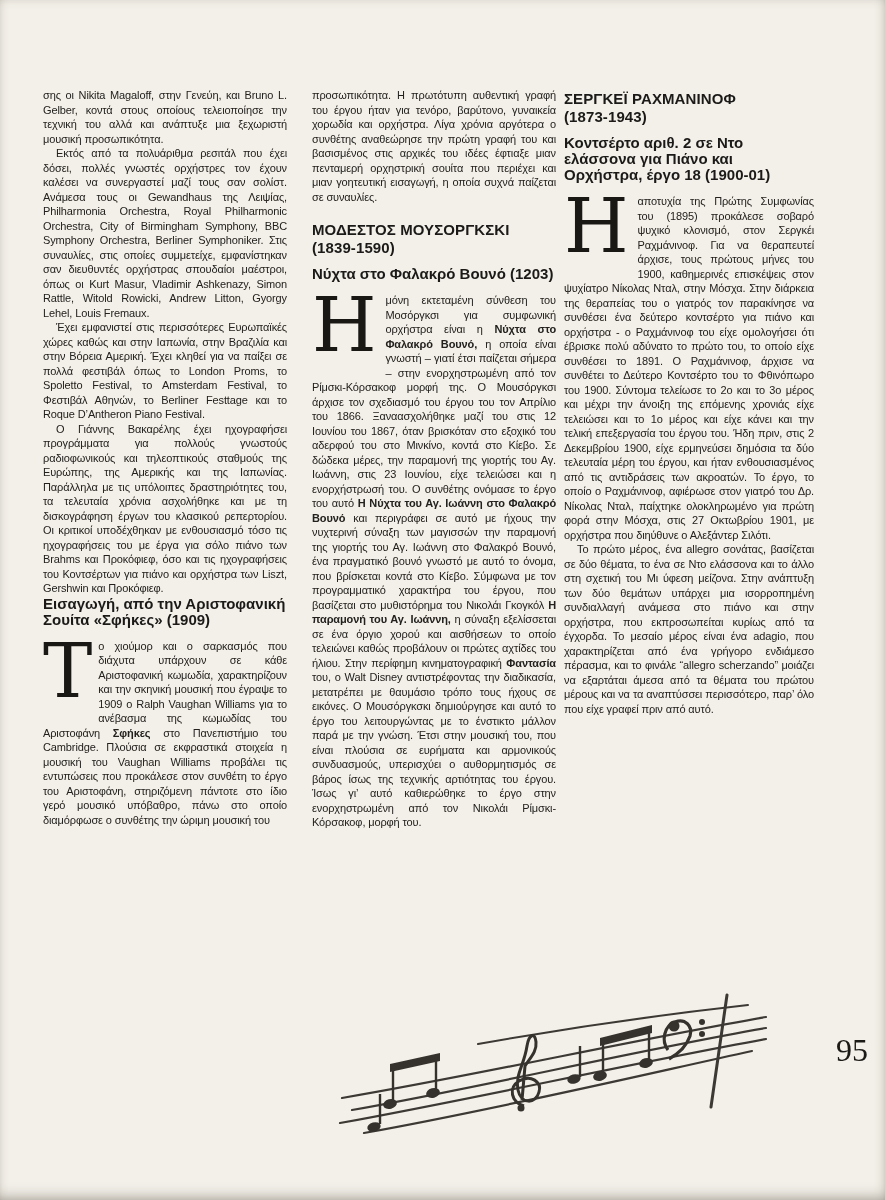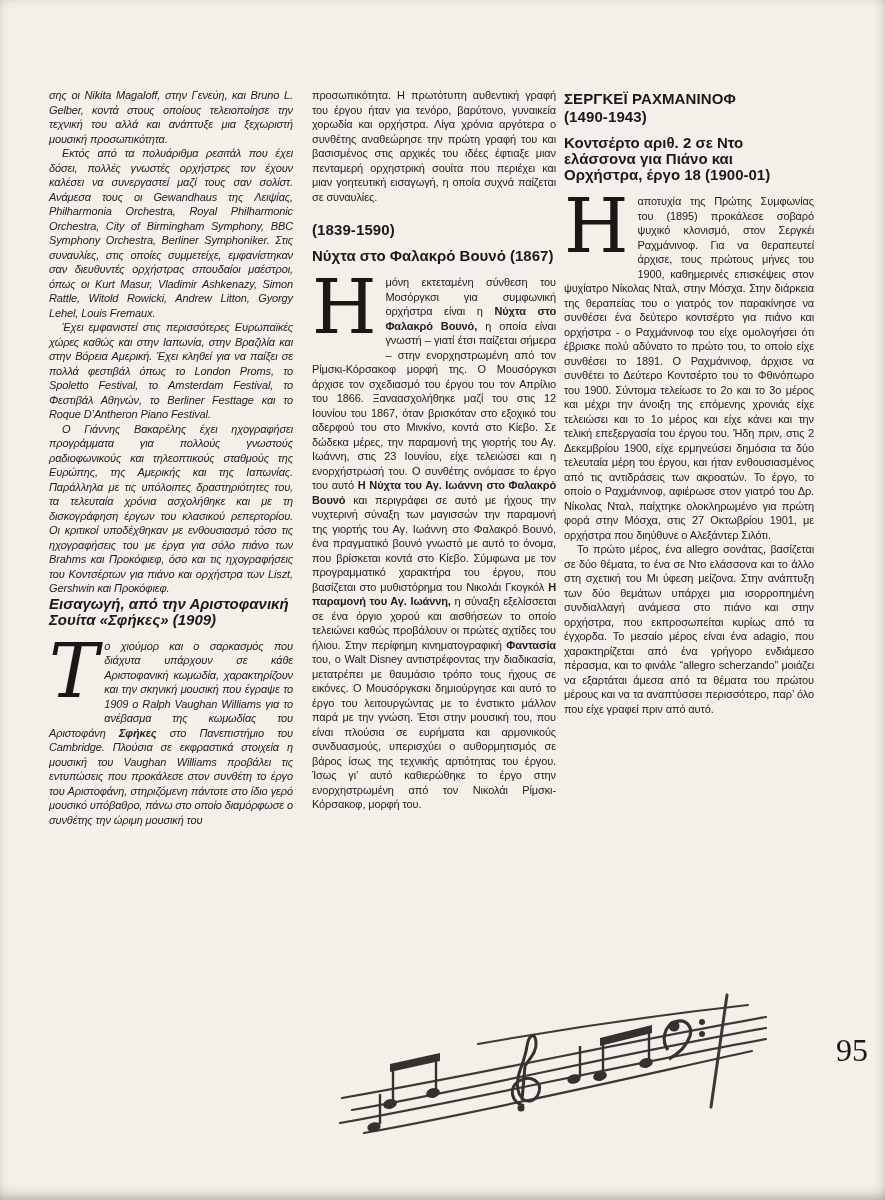--- a/index.html
+++ b/index.html
@@ -10,21 +10,21 @@
   }
   .page::after{
     content:"";position:absolute;inset:0;pointer-events:none;
     box-shadow:
       inset 0 -9px 14px -7px rgba(95,88,76,.50),
       inset -7px 0 12px -8px rgba(95,88,76,.28),
       inset 0 7px 12px -9px rgba(95,88,76,.20),
       inset 7px 0 12px -10px rgba(95,88,76,.15);
   }
   .col{position:absolute;top:88px;}
-  .col1{left:49px;width:244px;font-style:italic;}
+  .col1{left:43px;width:244px;}
   .col2{left:312px;width:244px;}
   .col3{left:564px;width:250px;}
   p.body{
     margin:0;font-size:11px;line-height:14.5px;letter-spacing:-.12px;
     text-align:justify;
   }
   p.ind{text-indent:13px;}
   .gap-top{margin-top:24px;}
   h2.composer{
     margin:17px 0 9px;font-size:15px;line-height:18px;font-weight:700;
@@ -62,32 +62,33 @@
     <p class="body ind">Ο Γιάννης Βακαρέλης έχει ηχογραφήσει προγράμματα για πολλούς γνωστούς ραδιοφωνικούς και τηλεοπτικούς σταθμούς της Ευρώπης, της Αμερικής και της Ιαπωνίας. Παράλληλα με τις υπόλοιπες δραστηριότητες του, τα τελευταία χρόνια ασχολήθηκε και με τη δισκογράφηση έργων του κλασικού ρεπερτορίου. Οι κριτικοί υποδέχθηκαν με ενθουσιασμό τόσο τις ηχογραφήσεις του με έργα για σόλο πιάνο των Brahms και Προκόφιεφ, όσο και τις ηχογραφήσεις του Κοντσέρτων για πιάνο και ορχήστρα των Liszt, Gershwin και Προκόφιεφ.</p>
     <h3 class="work">Εισαγωγή, από την Αριστοφανική Σουίτα «Σφήκες» (1909)</h3>
     <p class="body">
       <span class="dropcap dropcap-t">Τ</span><span>ο χιούμορ και ο σαρκασμός που διάχυτα υπάρχουν σε κάθε Αριστοφανική κωμωδία, χαρακτηρίζουν και την σκηνική μουσική που έγραψε το 1909 ο Ralph Vaughan Williams για το ανέβασμα της κωμωδίας του Αριστοφάνη <b>Σφήκες</b> στο Πανεπιστήμιο του Cambridge. Πλούσια σε εκφραστικά στοιχεία η μουσική του Vaughan Williams προβάλει τις εντυπώσεις που προκάλεσε στον συνθέτη το έργο του Αριστοφάνη, στηριζόμενη πάντοτε στο ίδιο γερό μουσικό υπόβαθρο, πάνω στο οποίο διαμόρφωσε ο συνθέτης την ώριμη μουσική του</span>
     </p>
   </div>
 
   <div class="col col2">
     <p class="body">προσωπικότητα. Η πρωτότυπη αυθεντική γραφή του έργου ήταν για τενόρο, βαρύτονο, γυναικεία χορωδία και ορχήστρα. Λίγα χρόνια αργότερα ο συνθέτης αναθεώρησε την πρώτη γραφή του και βασισμένος στις αρχικές του ιδέες έφτιαξε μιαν πενταμερή ορχηστρική σουίτα που περιέχει και μιαν γοητευτική εισαγωγή, η οποία συχνά παίζεται σε συναυλίες.</p>
     <h2 class="composer">
+      <div>ΜΟΔΕΣΤΟΣ ΜΟΥΣΟΡΓΚΣΚΙ</div>
       <div>(1839-1590)</div>
     </h2>
-    <h3 class="work">Νύχτα στο Φαλακρό Βουνό (1867)</h3>
+    <h3 class="work">Νύχτα στο Φαλακρό Βουνό (1203)</h3>
     <p class="body">
       <span class="dropcap">Η</span><span>μόνη εκτεταμένη σύνθεση του Μοσόργκσι για συμφωνική ορχήστρα είναι η <b>Νύχτα στο Φαλακρό Βουνό,</b> η οποία είναι γνωστή – γιατί έτσι παίζεται σήμερα – στην ενορχηστρωμένη από τον Ρίμσκι-Κόρσακοφ μορφή της. Ο Μουσόργκσι άρχισε τον σχεδιασμό του έργου του τον Απρίλιο του 1866. Ξαναασχολήθηκε μαζί του στις 12 Ιουνίου του 1867, όταν βρισκόταν στο εξοχικό του αδερφού του στο Μινκίνο, κοντά στο Κίεβο. Σε δώδεκα μέρες, την παραμονή της γιορτής του Αγ. Ιωάννη, στις 23 Ιουνίου, είχε τελειώσει και η ενορχήστρωσή του. Ο συνθέτης ονόμασε το έργο του αυτό <b>Η Νύχτα του Αγ. Ιωάννη στο Φαλακρό Βουνό</b> και περιγράφει σε αυτό με ήχους την νυχτερινή σύναξη των μαγισσών την παραμονή της γιορτής του Αγ. Ιωάννη στο Φαλακρό Βουνό, ένα πραγματικό βουνό γνωστό με αυτό το όνομα, που βρίσκεται κοντά στο Κίεβο. Σύμφωνα με τον προγραμματικό χαρακτήρα του έργου, που βασίζεται στο μυθιστόρημα του Νικολάι Γκογκόλ <b>Η παραμονή του Αγ. Ιωάννη,</b> η σύναξη εξελίσσεται σε ένα όργιο χορού και αισθήσεων το οποίο τελειώνει καθώς προβάλουν οι πρώτες αχτίδες του ήλιου. Στην περίφημη κινηματογραφική <b>Φαντασία</b> του, ο Walt Disney αντιστρέφοντας την διαδικασία, μετατρέπει με θαυμάσιο τρόπο τους ήχους σε εικόνες. Ο Μουσόργκσκι δημιούργησε και αυτό το έργο του λειτουργώντας με το ένστικτο μάλλον παρά με την γνώση. Έτσι στην μουσική του, που είναι πλούσια σε ευρήματα και αρμονικούς συνδυασμούς, υπερισχύει ο αυθορμητισμός σε βάρος ίσως της τεχνικής αρτιότητας του έργου. Ίσως γι’ αυτό καθιερώθηκε το έργο στην ενορχηστρωμένη από τον Νικολάι Ρίμσκι-Κόρσακοφ, μορφή του.</span>
     </p>
   </div>
 
   <div class="col col3">
     <h2 class="composer">
       <div>ΣΕΡΓΚΕΪ ΡΑΧΜΑΝΙΝΟΦ</div>
-      <div>(1490-1943)</div>
+      <div>(1873-1943)</div>
     </h2>
     <h3 class="work">Κοντσέρτο αριθ. 2 σε Ντο ελάσσονα για Πιάνο και Ορχήστρα, έργο 18 (1900-01)</h3>
     <p class="body gap-top">
       <span class="dropcap">Η</span><span>αποτυχία της Πρώτης Συμφωνίας του (1895) προκάλεσε σοβαρό ψυχικό κλονισμό, στον Σεργκέι Ραχμάνινοφ. Για να θεραπευτεί άρχισε, τους πρώτους μήνες του 1900, καθημερινές επισκέψεις στον ψυχίατρο Νίκολας Νταλ, στην Μόσχα. Στην διάρκεια της θεραπείας του ο γιατρός τον παρακίνησε να συνθέσει ένα δεύτερο κοντσέρτο για πιάνο και ορχήστρα - ο Ραχμάνινοφ του είχε ομολογήσει ότι έβρισκε πολύ αδύνατο το πρώτο του, το οποίο είχε συνθέσει το 1891. Ο Ραχμάνινοφ, άρχισε να συνθέτει το Δεύτερο Κοντσέρτο του το Φθινόπωρο του 1900. Σύντομα τελείωσε το 2ο και το 3ο μέρος και μέχρι την άνοιξη της επόμενης χρονιάς είχε τελειώσει και το 1ο μέρος και είχε κάνει και την τελική επεξεργασία του έργου του. Ήδη πριν, στις 2 Δεκεμβρίου 1900, είχε ερμηνεύσει δημόσια τα δύο τελευταία μέρη του έργου, και ήταν ενθουσιασμένος από τις αντιδράσεις των ακροατών. Το έργο, το οποίο ο Ραχμάνινοφ, αφιέρωσε στον γιατρό του Δρ. Νίκολας Νταλ, παίχτηκε ολοκληρωμένο για πρώτη φορά στην Μόσχα, στις 27 Οκτωβρίου 1901, με ορχήστρα που διηύθυνε ο Αλεξάντερ Σιλότι.</span>
     </p>
     <p class="body ind">Το πρώτο μέρος, ένα allegro σονάτας, βασίζεται σε δύο θέματα, το ένα σε Ντο ελάσσονα και το άλλο στη σχετική του Μι ύφεση μείζονα. Στην ανάπτυξη των δύο θεμάτων υπάρχει μια ισορροπημένη συνδιαλλαγή ανάμεσα στο πιάνο και στην ορχήστρα, που εκπροσωπείται κυρίως από τα έγχορδα. Το μεσαίο μέρος είναι ένα adagio, που χαρακτηρίζεται από ένα γρήγορο ενδιάμεσο πέρασμα, και το φινάλε “allegro scherzando” μοιάζει να εξαρτάται άμεσα από τα θέματα του πρώτου μέρους και να τα αναπτύσσει περισσότερο, παρ’ όλο που είχε γραφεί πριν από αυτό.</p>
   </div>
 
   <svg class="music" viewBox="0 0 440 168" aria-hidden="true">
     <g stroke="#3c3834" fill="none" stroke-linecap="round">

